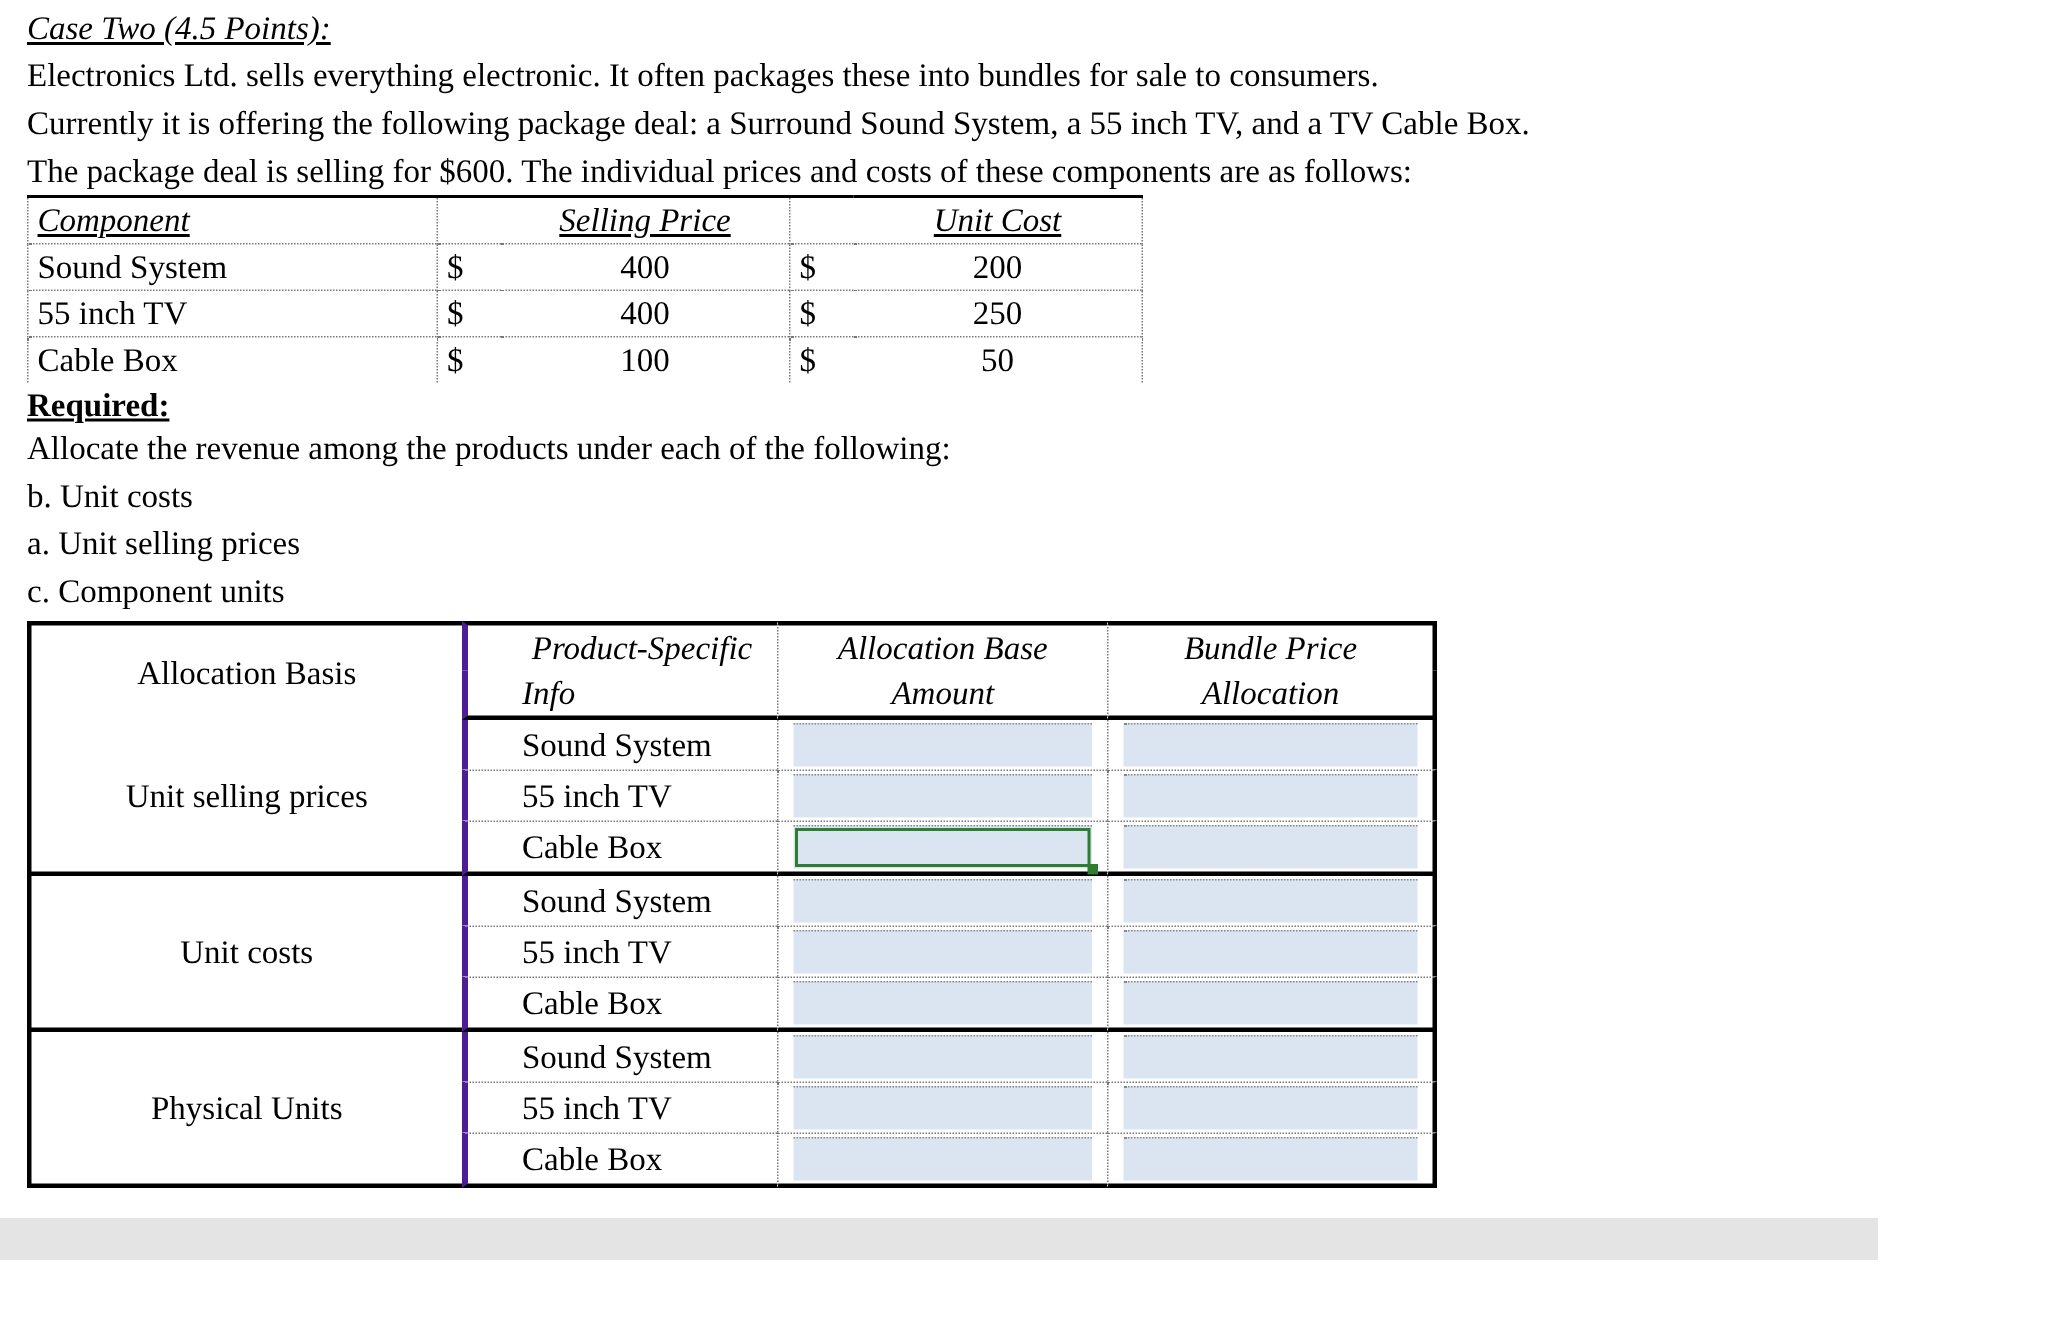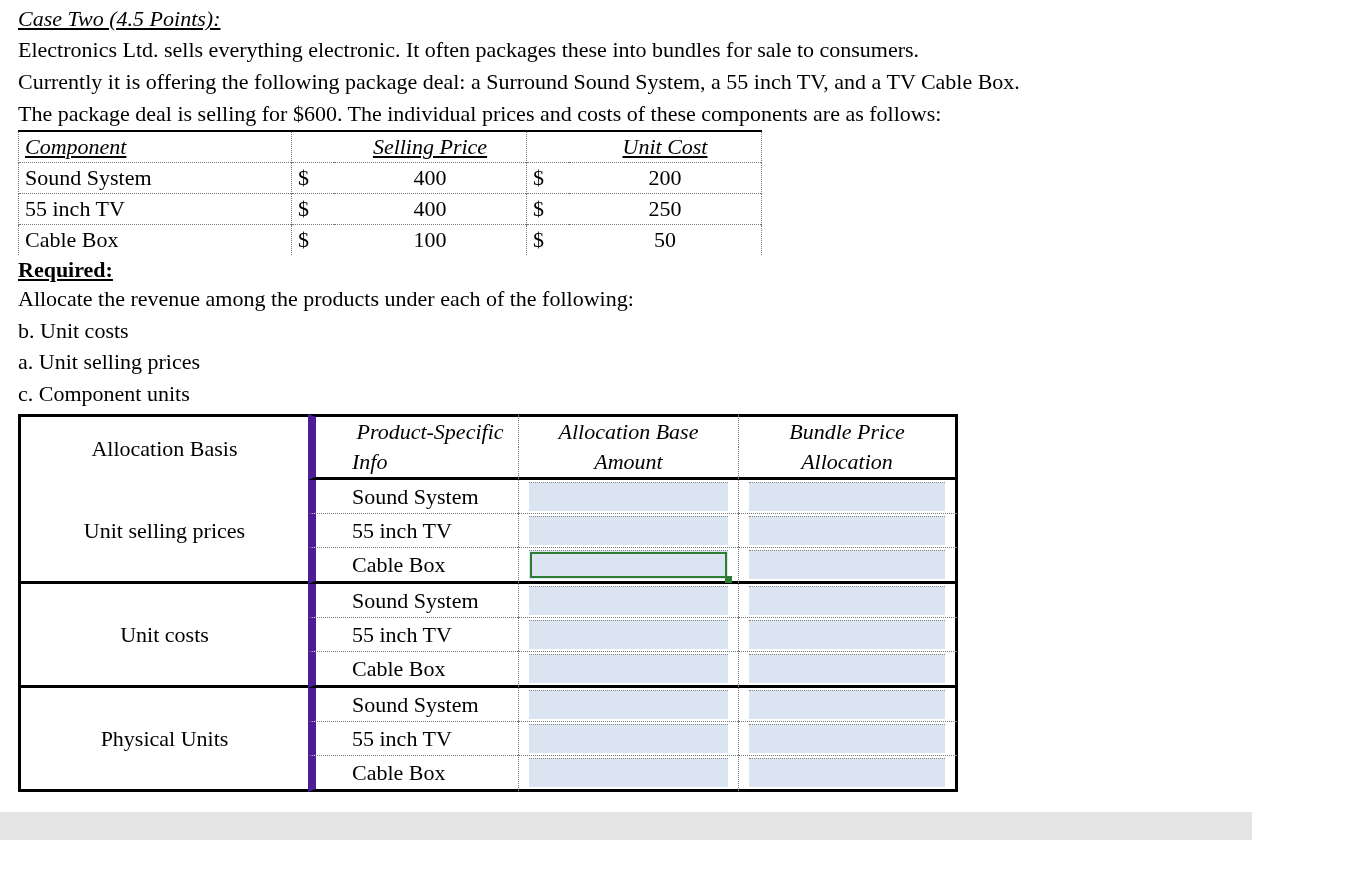--- a/index.html
+++ b/index.html
@@ -70,21 +70,21 @@
     font-size: 22px;
     font-weight: normal;
     vertical-align: middle;
     box-sizing: border-box;
   }
   table.alloc th {
     font-style: italic;
   }
   table.alloc .c-basis-head { font-style: normal; text-align: center; }
   table.alloc .c-basis { width: 290px; text-align: center; border-left: 3px solid #000; }
-  table.alloc .c-info  { width: 210px; text-align: left;  border-left: 8px solid #4c1d95; padding-left: 36px; }
+  table.alloc .c-info  { width: 210px; text-align: left;  border-left: 4px solid #4c1d95; padding-left: 36px; }
   table.alloc .c-amt   { width: 220px; border-left: 1px dotted #777; }
   table.alloc .c-all   { width: 220px; border-left: 1px dotted #777; border-right: 3px solid #000; }
 
   table.alloc thead tr:first-child td,
   table.alloc thead tr:first-child th { border-top: 3px solid #000; }
   table.alloc .head-bottom td,
   table.alloc .head-bottom th { border-bottom: 3px solid #000; }
 
   table.alloc tbody tr.group-first td:not(.c-basis),
   table.alloc tbody tr.group-first th:not(.c-basis) {  }

